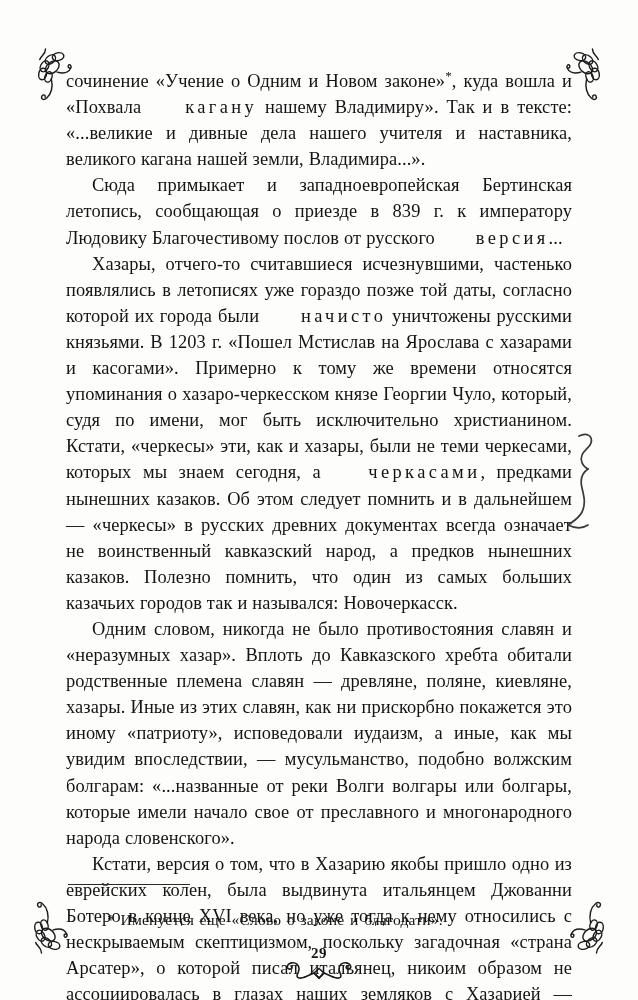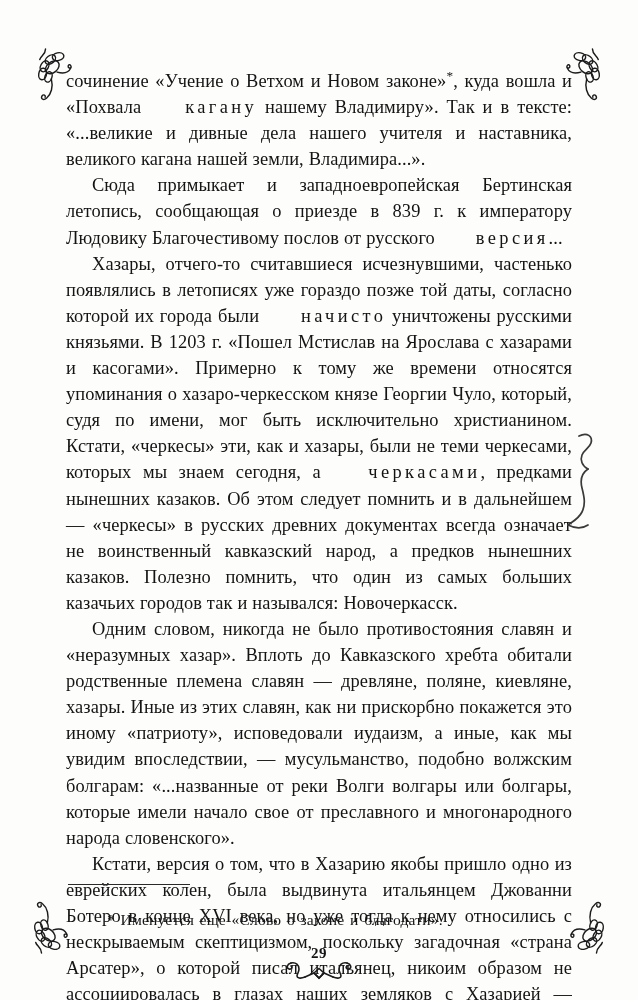--- a/index.html
+++ b/index.html
@@ -168,21 +168,21 @@
       <ellipse cx="13" cy="21" rx="6" ry="4" transform="rotate(-62 13 21)"></ellipse>
       <ellipse cx="21" cy="22" rx="8" ry="5.5" transform="rotate(-40 21 22)"></ellipse>
       <ellipse cx="11" cy="29" rx="6" ry="4" transform="rotate(-80 11 29)"></ellipse>
       <ellipse cx="17" cy="32" rx="5.5" ry="3.6" transform="rotate(-70 17 32)"></ellipse>
       <path d="M26 27 C33 29, 38 27, 40 23 C41.5 20, 38.5 18, 37.5 20.5 C36.8 22.6, 39 23.4, 40.5 22"></path>
       <path d="M20 34 C22 42, 20 50, 15 54 C11.5 57, 8.5 54, 10.5 51.5 C12 49.6, 14.4 51, 13.6 53"></path>
     </svg>
   </div>
 
   <div class="body-text" id="body-text">
-      <p class="para"><span>сочинение «Учение о Ветхом и Новом законе»</span><sup>*</sup><span>, куда вошла и «Похвала </span><span class="sp">кагану</span><span> нашему Владимиру». Так и в тексте: «...великие и дивные дела нашего учителя и наставника, великого кагана нашей земли, Владимира...».</span></p>
+      <p class="para"><span>сочинение «Учение о Одним и Новом законе»</span><sup>*</sup><span>, куда вошла и «Похвала </span><span class="sp">кагану</span><span> нашему Владимиру». Так и в тексте: «...великие и дивные дела нашего учителя и наставника, великого кагана нашей земли, Владимира...».</span></p>
       <p class="para indent"><span>Сюда примыкает и западноевропейская Бертинская летопись, сообщающая о приезде в 839 г. к императору Людовику Благочестивому послов от русского </span><span class="sp">версия</span><span>...</span></p>
       <p class="para indent"><span>Хазары, отчего-то считавшиеся исчезнувшими, частенько появлялись в летописях уже гораздо позже той даты, согласно которой их города были </span><span class="sp">начисто</span><span> уничтожены русскими князьями. В 1203 г. «Пошел Мстислав на Ярослава с хазарами и касогами». Примерно к тому же времени относятся упоминания о хазаро-черкесском князе Георгии Чуло, который, судя по имени, мог быть исключительно христианином. Кстати, «черкесы» эти, как и хазары, были не теми черкесами, которых мы знаем сегодня, а </span><span class="sp">черкасами</span><span>, предками нынешних казаков. Об этом следует помнить и в дальнейшем — «черкесы» в русских древних документах всегда означает не воинственный кавказский народ, а предков нынешних казаков. Полезно помнить, что один из самых больших казачьих городов так и назывался: Новочеркасск.</span></p>
       <p class="para indent"><span>Одним словом, никогда не было противостояния славян и «неразумных хазар». Вплоть до Кавказского хребта обитали родственные племена славян — древляне, поляне, киевляне, хазары. Иные из этих славян, как ни прискорбно покажется это иному «патриоту», исповедовали иудаизм, а иные, как мы увидим впоследствии, — мусульманство, подобно волжским болгарам: «...названные от реки Волги волгары или болгары, которые имели начало свое от преславного и многонародного народа словенского».</span></p>
       <p class="para indent"><span>Кстати, версия о том, что в Хазарию якобы пришло одно из еврейских колен, была выдвинута итальянцем Джованни Ботеро в конце XVI века, но уже тогда к нему относились с нескрываемым скептицизмом, поскольку загадочная «страна Арсатер», о которой писал итальянец, никоим образом не ассоциировалась в глазах наших земляков с Хазарией — скорее уж с Индией...</span></p>
     </div>
 
   <div class="margin-brace">
     <svg viewBox="0 0 46 120" fill="none" stroke="#3a3a3a" stroke-width="1.7" stroke-linecap="round">
       <path d="M13 6 C21 2, 27 6, 25 13 C23.5 18, 18 20, 16 25 C14 30, 16 36, 22 39"></path>
       <path d="M22 39 C16 43, 14 50, 16 58 C18 66, 20 74, 16 82 C12.5 89, 6 92, 2 95"></path>

